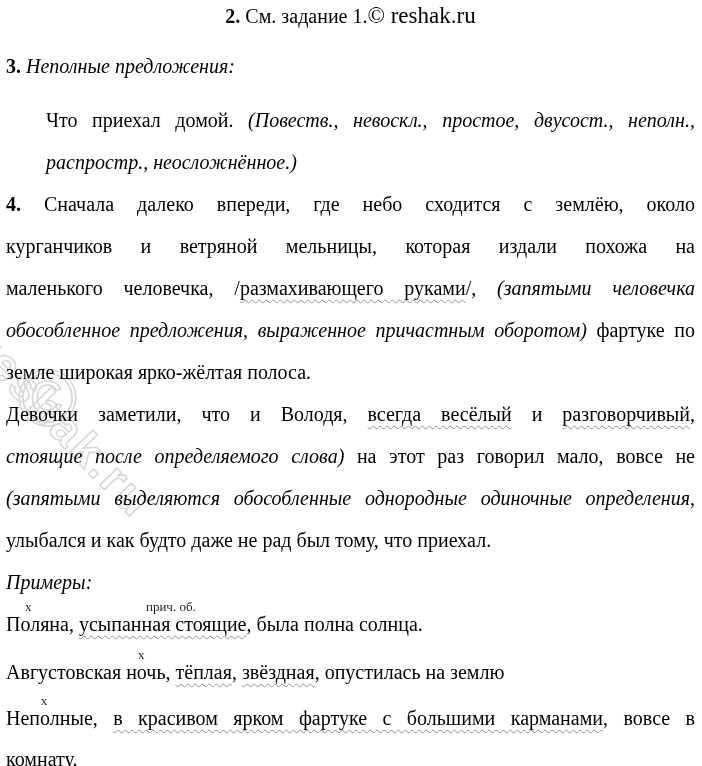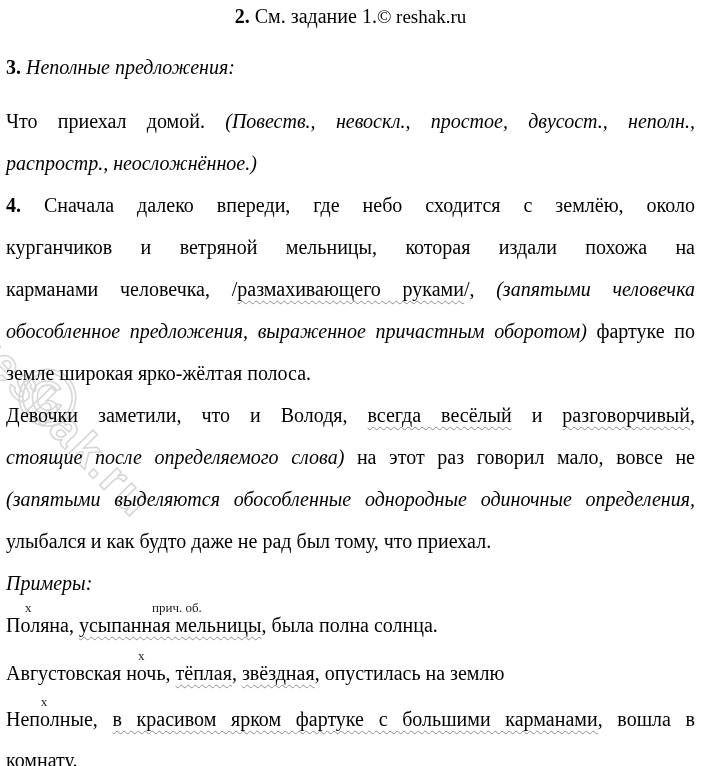--- a/index.html
+++ b/index.html
@@ -8,29 +8,29 @@
     width:702px;height:766px;
     overflow:hidden;
     background:#ffffff;
     font-family:"Liberation Serif","DejaVu Serif",serif;
     font-size:20px;color:#000;
     box-sizing:border-box;
     padding:4px 7px 0 6px;
   }
   .content{position:relative;z-index:1;}
   .topline{display:flex;justify-content:center;align-items:baseline;line-height:24px;}
-  .copyright{font-size:19px;}
+  .copyright{font-size:23px;}
   .h3{margin-top:25px;line-height:26px;}
   .b{font-weight:bold;font-style:normal;}
   .i{font-style:italic;}
   
   .jl{text-align:justify;text-align-last:justify;line-height:42px;}
   
   .ll{text-align:justify;line-height:42px;}
-  .sent{margin-top:20px;}
+  .sent{margin-top:20px;margin-left:40px;}
   .ex2{margin-top:6px;}
   .ex3l{line-height:41px;}
   .ex3{margin-top:5px;}
   .wavy{
     text-decoration-line:underline;
     text-decoration-style:wavy;
     text-decoration-color:#8f8f8f;
     text-decoration-thickness:1px;
     text-underline-offset:4px;
   }
@@ -78,41 +78,41 @@
     </div>
 
     <div class="sent">
       <div class="jl"><span>Что приехал домой. </span><span class="i">(Повеств., невоскл., простое, двусост., неполн.,</span></div>
       <div class="ll"><span class="i">распростр., неосложнённое.)</span></div>
     </div>
 
     <div>
       <div class="jl"><span class="b">4.</span><span> Сначала далеко впереди, где небо сходится с землёю, около</span></div>
       <div class="jl"><span>курганчиков и ветряной мельницы, которая издали похожа на</span></div>
-      <div class="jl"><span>карманами человечка, /</span><span class="wavy">размахивающего руками</span><span>/, </span><span class="i">(запятыми человечка</span></div>
+      <div class="jl"><span>маленького человечка, /</span><span class="wavy">размахивающего руками</span><span>/, </span><span class="i">(запятыми человечка</span></div>
       <div class="jl"><span class="i">обособленное предложения, выраженное причастным оборотом)</span><span> фартуке по</span></div>
       <div class="ll"><span>земле широкая ярко-жёлтая полоса.</span></div>
     </div>
 
     <div>
       <div class="jl"><span>Девочки заметили, что и Володя, </span><span class="wavy">всегда весёлый</span><span> и </span><span class="wavy">разговорчивый</span><span>,</span></div>
       <div class="jl"><span class="i">стоящие после определяемого слова)</span><span> на этот раз говорил мало, вовсе не</span></div>
       <div class="jl"><span class="i">(запятыми выделяются обособленные однородные одиночные определения,</span></div>
       <div class="ll"><span>улыбался и как будто даже не рад был тому, что приехал.</span></div>
     </div>
 
     <div class="ll"><span class="i">Примеры:</span></div>
 
     <div class="ll">
-      <span class="anch"><span class="mark">х</span><span>Поляна</span></span><span>, </span><span class="anch wavy"><span class="mark m40">прич. об.</span><span>усыпанная мельницы</span></span><span>, была полна солнца.</span>
+      <span class="anch"><span class="mark">х</span><span>Поляна</span></span><span>, </span><span class="anch wavy"><span class="mark m40">прич. об.</span><span>усыпанная стоящие</span></span><span>, была полна солнца.</span>
     </div>
 
     <div class="ll ex2">
       <span>Августовская </span><span class="anch"><span class="mark">х</span><span>ночь</span></span><span>, </span><span class="wavy">тёплая</span><span>, </span><span class="wavy">звёздная</span><span>, опустилась на землю</span>
     </div>
 
     <div class="ex3">
-      <div class="jl ex3l"><span class="anch"><span class="mark m40">х</span><span>Неполные</span></span><span>, </span><span class="wavy">в красивом ярком фартуке с большими карманами</span><span>, вошла в</span></div>
+      <div class="jl ex3l"><span class="anch"><span class="mark m40">х</span><span>Неполные</span></span><span>, </span><span class="wavy">в красивом ярком фартуке с большими карманами</span><span>, вовсе в</span></div>
       <div class="ll ex3l"><span>комнату.</span></div>
     </div>
 
   </div>
 </div>
 
 </body></html>

